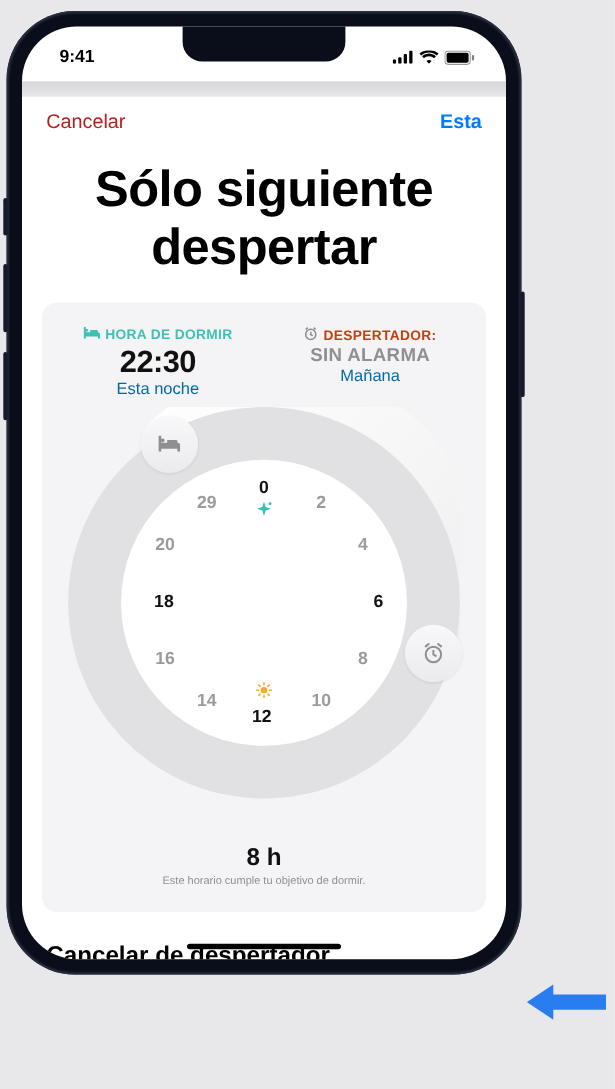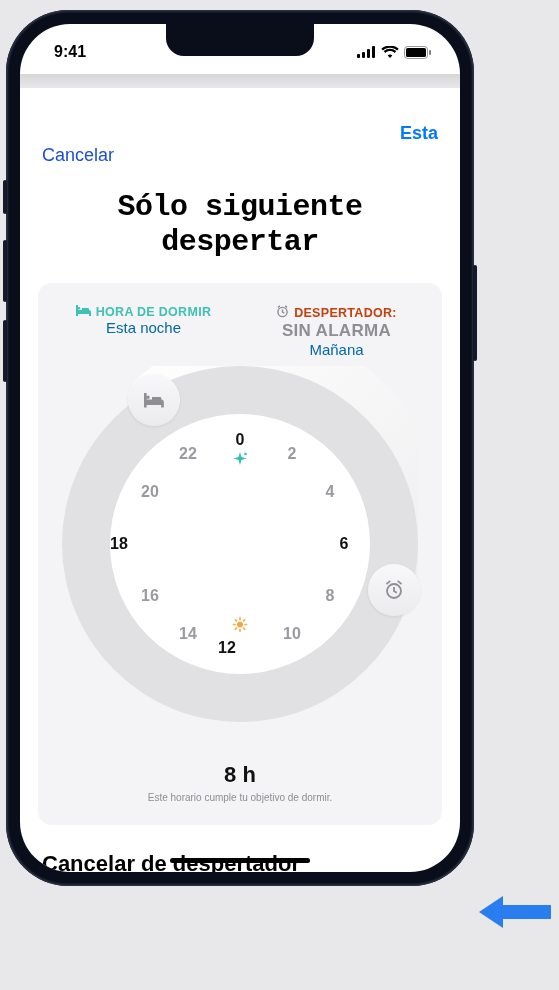--- a/index.html
+++ b/index.html
@@ -56,25 +56,25 @@
     .sheet-handle-bg {
       width:100%; height:14px;
       background: linear-gradient(#d6d6d9,#e8e8ea);
       margin-top:2px;
     }
     .nav-bar {
       display:flex; align-items:center; justify-content:space-between;
       padding: 12px 22px 6px 22px;
       font-size:18px;
     }
-    .nav-cancel { color:#1d4ed8; font-weight:400;margin-top:45px; }
+    .nav-cancel { color:#b91c1c; font-weight:400; }
     .nav-done { color:#007aff; font-weight:600; }
     .title {
-      font-size: 30px; font-weight:800; text-align:center; line-height:1.15;
-      padding: 18px 20px 24px 20px; letter-spacing:-0.5px;font-family:Liberation Mono, monospace;
+      font-size: 46px; font-weight:800; text-align:center; line-height:1.15;
+      padding: 18px 20px 24px 20px; letter-spacing:-0.5px;
     }
     .card {
       margin: 0 18px;
       background: #f4f4f6;
       border-radius: 14px;
       padding: 22px 14px 22px 14px;
     }
     .times-row { display:flex; justify-content:flex-end; gap:10px; }
     .time-col { flex:1; text-align:center; }
     .time-label-row { display:flex; align-items:center; justify-content:center; gap:5px; font-size:12.5px; font-weight:600; letter-spacing:0.3px; color:#3dc2b3;}
@@ -157,20 +157,21 @@
       <div class="times-row">
         <div class="time-col">
           <div class="time-label-row">
             <span>
               <svg width="15" height="11" viewBox="0 0 15 11">
                   <path fill="#3dc2b3" d="M0 0 h2 v5 h11 a2 2 0 0 1 2 2 v4 h-2 v-2 H2 v2 H0 Z M3 2 a1.3 1.3 0 1 1 0 2.6 a1.3 1.3 0 1 1 0 -2.6 M6 3 h6 a1 1 0 0 1 1 1 v1 H6 Z"></path>
                 </svg>
             </span>
             <span>HORA DE DORMIR</span>
           </div>
+          <div class="time-big">22:30</div>
           <div class="time-sub">Esta noche</div>
         </div>
         <div class="time-col">
           <div class="time-label-row wake">
             <span>
               <svg width="13" height="13" viewBox="0 0 13 13">
                   <g fill="none" stroke="#8e8e93" stroke-width="1.4">
                     <circle cx="6.5" cy="7" r="4.6"></circle>
                     <path d="M6.5 4.5 v2.6 l1.8 1.1"></path>
                     <path d="M2 2.4 L3.8 0.9 M11 2.4 L9.2 0.9"></path>
@@ -218,26 +219,26 @@
                 </g>
               </svg>
           </span>
 
           <span class="hour-lbl axis" style="left:130px;top:26px">0</span>
           <span class="hour-lbl" style="left:182px;top:40px">2</span>
           <span class="hour-lbl" style="left:220px;top:78px">4</span>
           <span class="hour-lbl axis" style="left:234px;top:130px">6</span>
           <span class="hour-lbl" style="left:220px;top:182px">8</span>
           <span class="hour-lbl" style="left:182px;top:220px">10</span>
-          <span class="hour-lbl axis" style="left:117px;top:234px">12</span>
+          <span class="hour-lbl axis" style="left:128px;top:234px">12</span>
           <span class="hour-lbl" style="left:78px;top:220px">14</span>
           <span class="hour-lbl" style="left:40px;top:182px">16</span>
-          <span class="hour-lbl axis" style="left:9px;top:130px">18</span>
+          <span class="hour-lbl axis" style="left:39px;top:130px">18</span>
           <span class="hour-lbl" style="left:40px;top:78px">20</span>
-          <span class="hour-lbl" style="left:78px;top:40px">22</span>
+          <span class="hour-lbl" style="left:78px;top:40px">29</span>
         </div>
         <div class="handle h-bed">
           <svg width="20" height="15" viewBox="0 0 20 15">
               <path fill="#8e8e93" d="M0 0 h2.6 v6.6 h14.6 a2.6 2.6 0 0 1 2.6 2.6 v5.3 h-2.6 v-2.6 H2.6 v2.6 H0 Z M4 2.6 a1.7 1.7 0 1 1 0 3.4 a1.7 1.7 0 1 1 0 -3.4 M8 4 h8 a1.3 1.3 0 0 1 1.3 1.3 v1.3 H8 Z"></path>
             </svg>
         </div>
         <div class="handle h-alarm">
           <svg width="20" height="20" viewBox="0 0 20 20">
               <g fill="none" stroke="#8e8e93" stroke-width="1.8">
                 <circle cx="10" cy="11" r="7"></circle>

